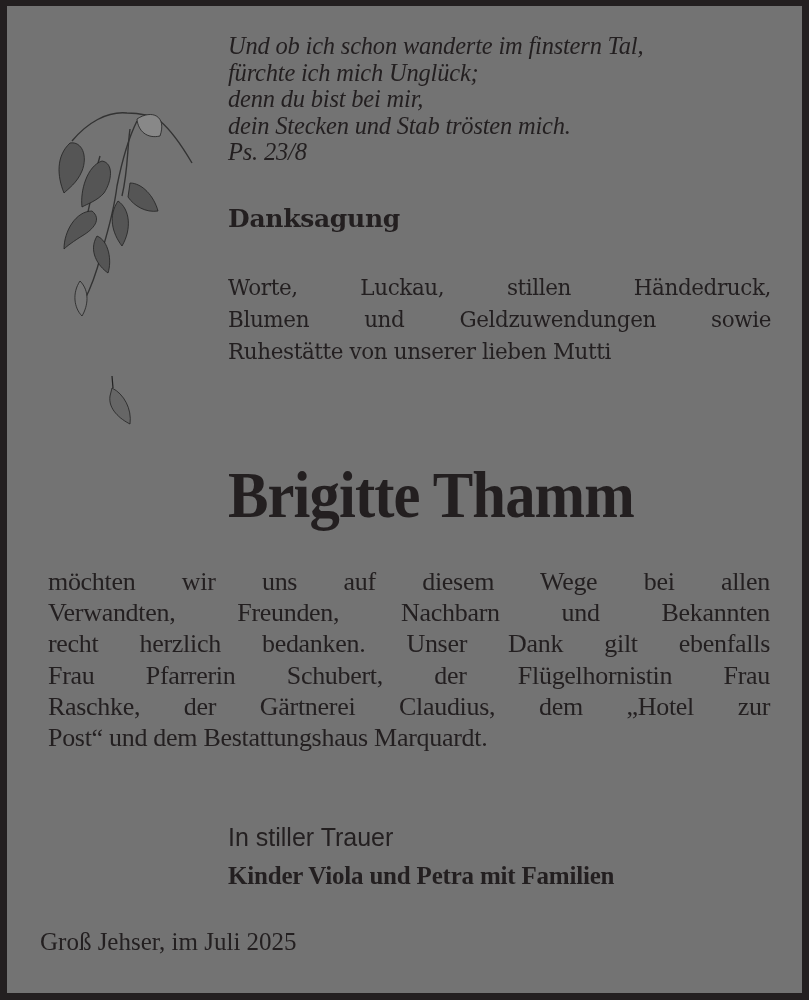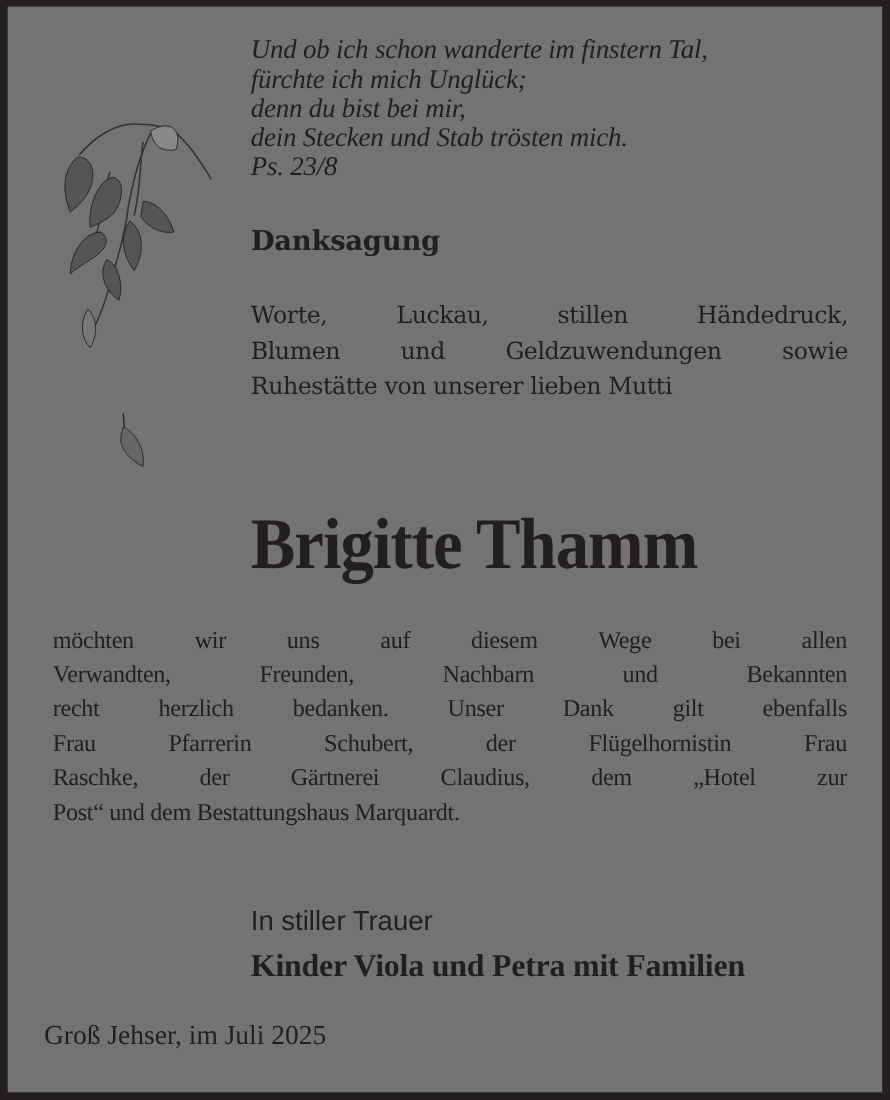--- a/index.html
+++ b/index.html
@@ -28,32 +28,32 @@
   .intro .ln { display: block; text-align: justify; text-align-last: justify; white-space: nowrap; }
   .intro .ln.last { text-align-last: left; }
   .name {
     position: absolute; left: 221px; top: 454px;
     font-family: "Liberation Serif", serif; font-weight: bold; font-size: 66px;
     line-height: 70px; letter-spacing: -1px; transform: scaleX(0.92); transform-origin: left;
     white-space: nowrap;
   }
   .body {
     position: absolute; left: 41px; top: 560px; width: 722px;
-    font-family: "Liberation Serif", serif; font-size: 22px; line-height: 31.2px;
+    font-family: "Liberation Serif", serif; font-size: 26px; line-height: 31.2px;
     letter-spacing: -0.3px;
   }
   .body .ln { display: block; text-align: justify; text-align-last: justify; white-space: nowrap; }
   .body .ln.last { text-align-last: left; }
   .mourn {
     position: absolute; left: 221px; top: 817px;
     font-family: Liberation Sans, sans-serif; font-size: 25px; white-space: nowrap;
   }
   .family {
     position: absolute; left: 221px; top: 856px;
-    font-family: "Liberation Serif", serif; font-weight: bold; font-size: 29px; white-space: nowrap;
+    font-family: "Liberation Serif", serif; font-weight: bold; font-size: 25px; white-space: nowrap;
     letter-spacing: -0.2px;
   }
   .place {
     position: absolute; left: 33px; top: 922px;
     font-family: "Liberation Serif", serif; font-size: 25px; white-space: nowrap;
   }
   .branch { position: absolute; left: 35px; top: 95px; width: 160px; height: 240px; }
   .leaf-single { position: absolute; left: 95px; top: 368px; width: 40px; height: 60px; }
 </style>
 </head>

